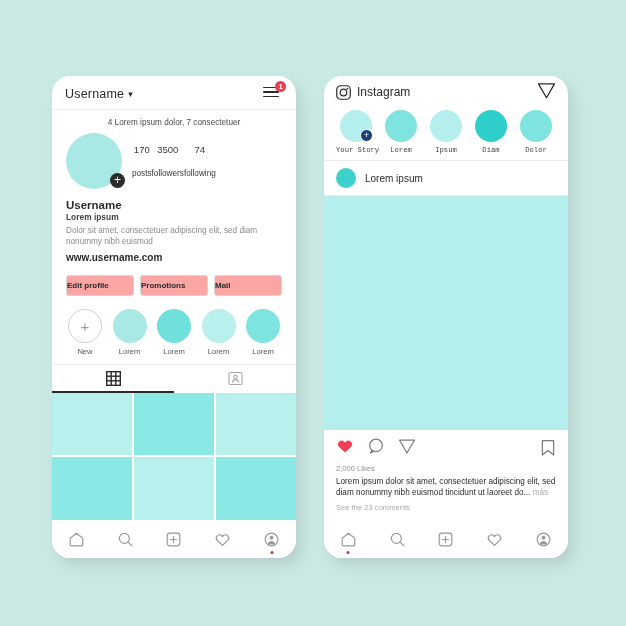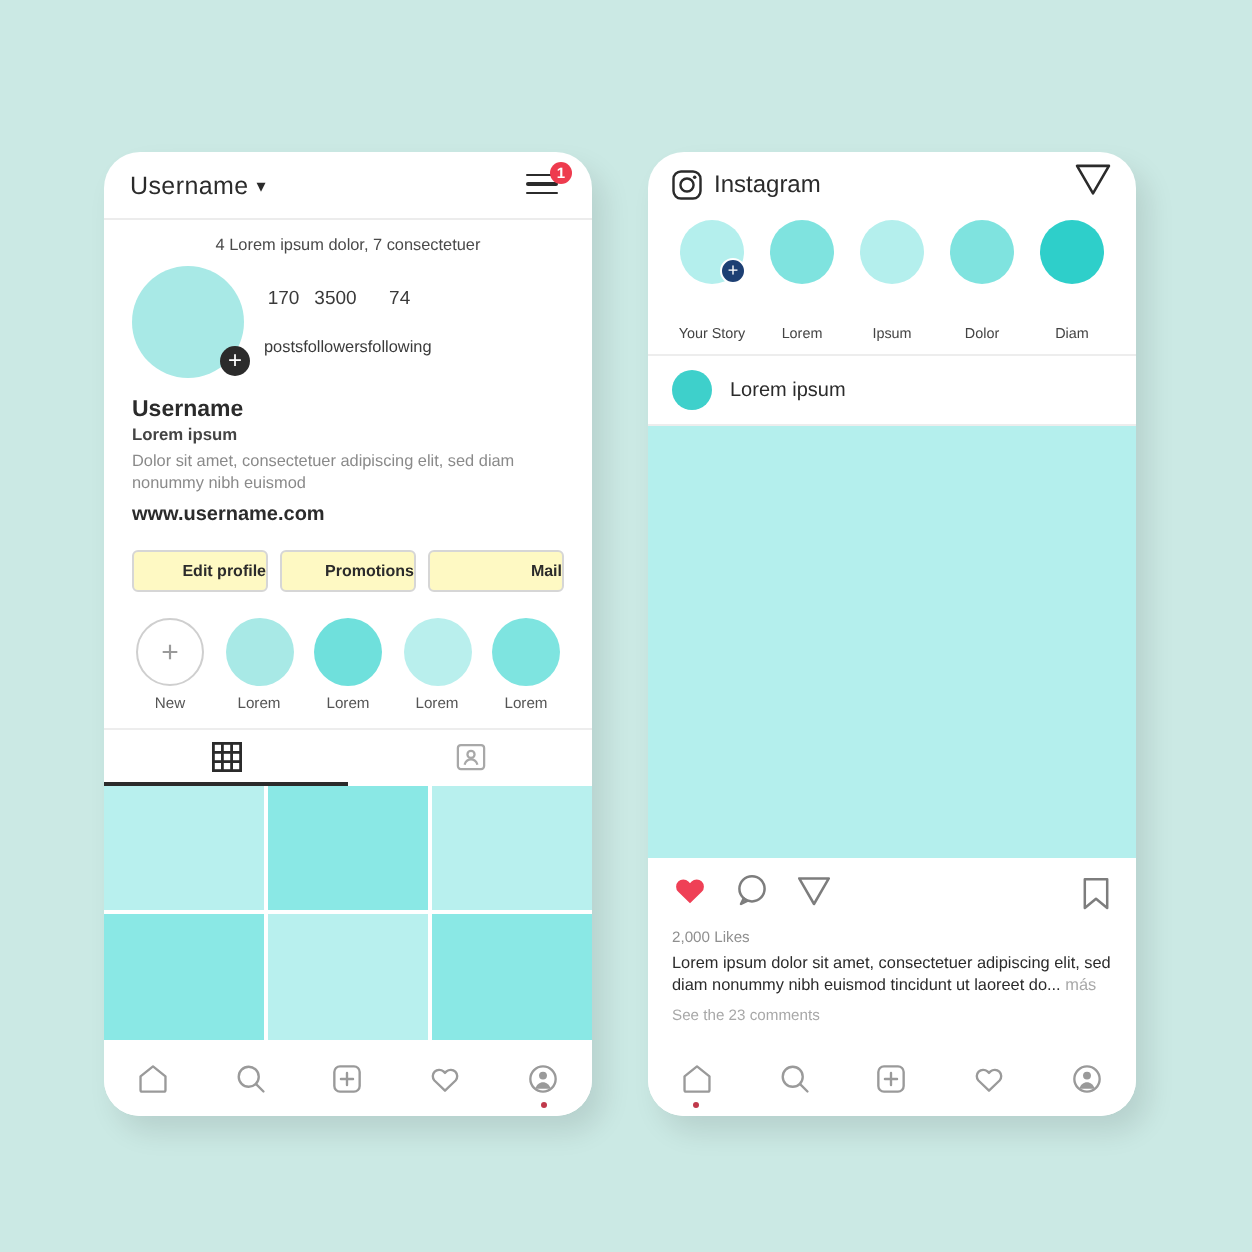--- a/index.html
+++ b/index.html
@@ -127,25 +127,25 @@
   
   .actions {
     display: flex;
     gap: 6px;
     padding: 12px 14px 0 14px;
   }
   .action-btn {
     flex: 1;
     border: 1px solid #d6d6d6;
     border-radius: 3px;
-    text-align: right;
+    text-align: left;
     font-size: 8px;
     color: #2b2b2b;
     padding: 5px 0;
-    background: #fef9c3;
+    background: #fca5a5;
     font-weight: bold;
   }
 
   
   .highlights {
     display: flex;
     justify-content: space-between;
     padding: 13px 14px 8px 14px;
   }
   .hl { width: 38px; text-align: center; }
@@ -219,21 +219,21 @@
 
   
   .stories {
     display: flex;
     justify-content: space-between;
     padding: 2px 12px 6px 12px;
     border-bottom: 1px solid #ededed;
   }
   .story { width: 40px; text-align: center; position: relative; }
   .story-circle { width: 32px; height: 32px; border-radius: 50%; margin: 0 auto; }
-  .story-lab { font-size: 7.2px; color: #444; margin-top: 20px; white-space: nowrap; }
+  .story-lab { font-size: 7.2px; color: #444; margin-top: 4px; white-space: nowrap; font-family: Liberation Mono, monospace; }
   .story-plus {
     position: absolute;
     right: 3px; top: 19px;
     width: 11px; height: 11px;
     border-radius: 50%;
     background: #1d3f73;
     color: #fff;
     font-size: 9px;
     line-height: 10.5px;
     text-align: center;
@@ -434,26 +434,26 @@
       </div>
       <div class="story">
         <div class="story-circle" style="background:#7fe3df"></div>
         <div class="story-lab">Lorem</div>
       </div>
       <div class="story">
         <div class="story-circle" style="background:#b4efed"></div>
         <div class="story-lab">Ipsum</div>
       </div>
       <div class="story">
+        <div class="story-circle" style="background:#2ecfca"></div>
+        <div class="story-lab">Diam</div>
+      </div>
+      <div class="story">
         <div class="story-circle" style="background:#7fe3df"></div>
         <div class="story-lab">Dolor</div>
-      </div>
-      <div class="story">
-        <div class="story-circle" style="background:#2ecfca"></div>
-        <div class="story-lab">Diam</div>
       </div>
     </div>
 
     <div class="post-head">
       <div class="post-avatar"></div>
       <div class="post-user">Lorem ipsum</div>
     </div>
 
     <div class="post-image"></div>
 

